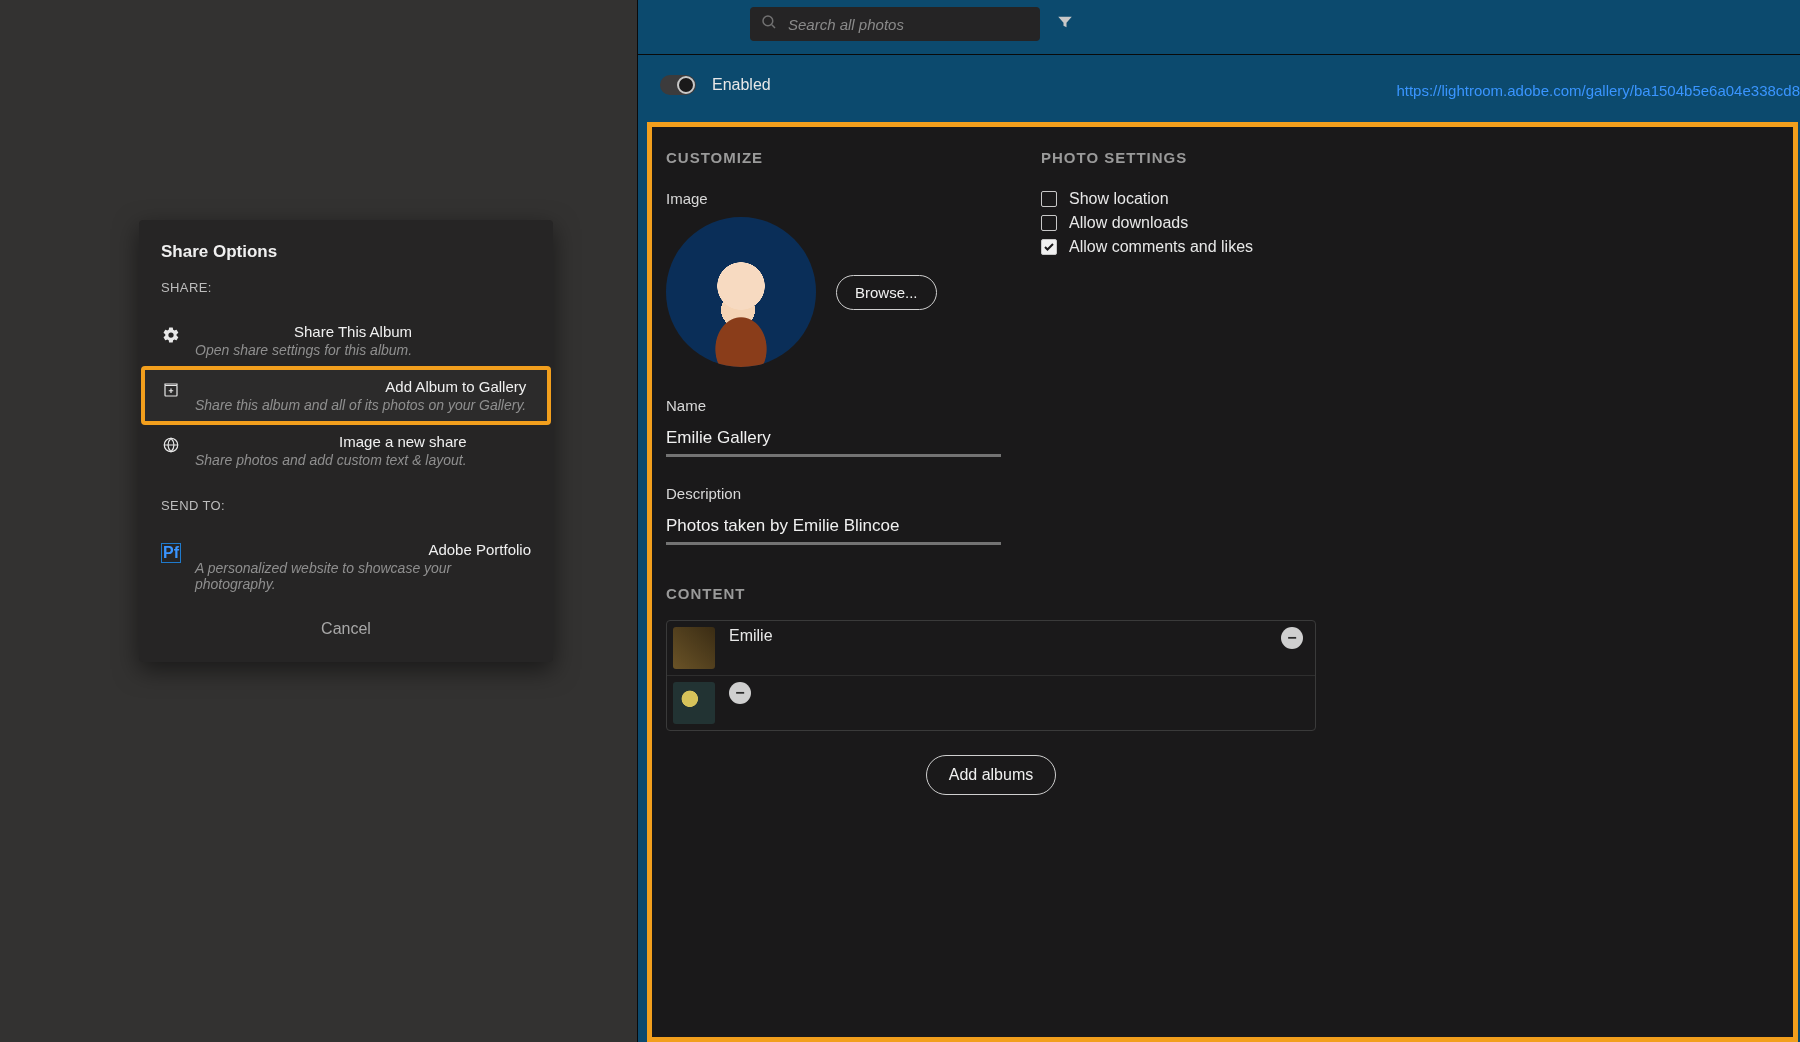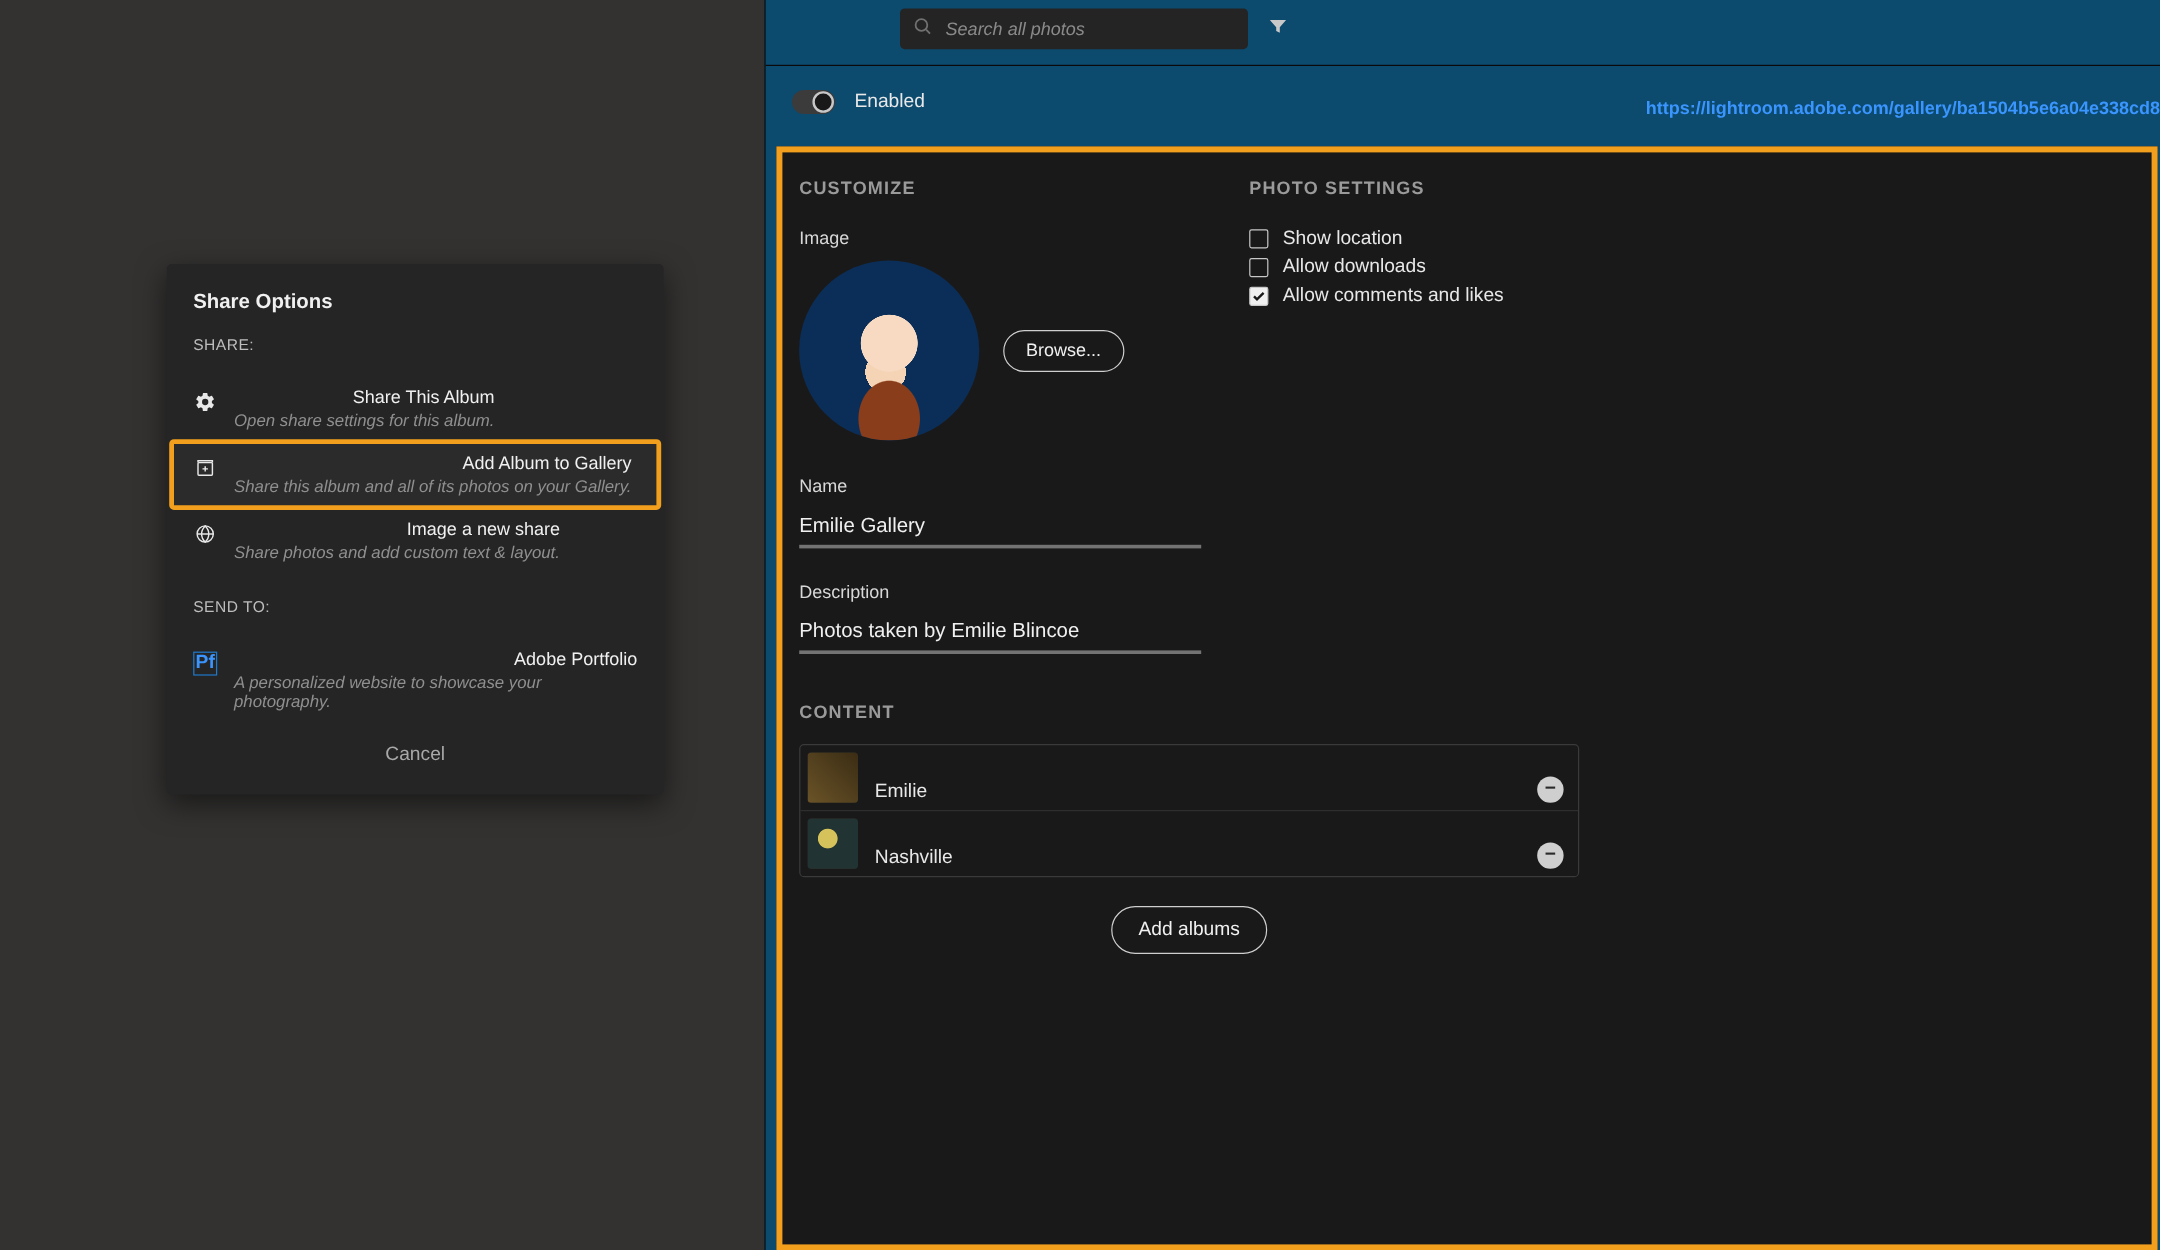--- a/index.html
+++ b/index.html
@@ -29,42 +29,42 @@
 .search-input { background:transparent; border:none; color:#e0e0e0; font-size:15px; font-style:italic; outline:none; width:100%; }
 .search-input::placeholder { color:#8a8a8a; font-style:italic; }
 .filter-btn { cursor:pointer; }
 
 .divider-top { height:1px; background:#0a0a0a; margin-top: 6px; }
 
 .enable-row { display:flex; align-items:center; padding: 20px 0 12px 22px; gap:16px; }
 .toggle { width:36px; height:20px; border-radius:10px; background:#3c3b3c; position:relative; cursor:pointer; }
 .toggle-knob { position:absolute; right:1px; top:1px; width:18px; height:18px; border-radius:50%; background:#1a191a; border:2px solid #c8c8c8; box-sizing:border-box; }
 .enable-label { font-size:16px; color:#e8e8e8; }
-.gallery-link { position:absolute; right:0; top:82px; color:#3a95ff; font-size:15px; white-space:nowrap; cursor:pointer;font-weight:bold; }
+.gallery-link { position:absolute; right:0; top:82px; color:#3a95ff; font-size:15px; white-space:nowrap; cursor:pointer; }
 
 
 .main-panel { position:absolute; left:9px; top:122px; right:2px; bottom:0; border:5px solid #f29f1d; background:#1a191a; padding: 22px 28px 30px 14px; display:flex; gap:40px; overflow:hidden; }
 .col-left { width:335px; }
 .col-right { flex:1; }
 
 .section-head { font-size:15px; font-weight:600; letter-spacing:1px; color:#9a9a9a; margin-bottom: 24px; }
 .field-label { font-size:15px; color:#d8d8d8; margin-bottom:10px; }
 
 .image-row { display:flex; align-items:center; gap:20px; margin-bottom:30px; }
 .avatar { width:150px; height:150px; border-radius:50%; background: radial-gradient(circle at 48% 62%, #f5d4b5 0 14%, #0a2e58 14% 100%); position:relative; overflow:hidden; }
 .avatar::after { content:""; position:absolute; inset:0; background: radial-gradient(ellipse 42px 52px at 50% 88%, #8a3d1a 0 60%, transparent 62%), radial-gradient(circle 24px at 50% 46%, #f7dac1 0 98%, transparent 100%); }
 .browse-btn { padding:8px 18px; border:1px solid #cfcfcf; border-radius:18px; background:transparent; color:#f0f0f0; font-size:15px; cursor:pointer; }
 
 .text-input { width:100%; background:transparent; border:none; border-bottom:3px solid #737373; color:#f0f0f0; font-size:17px; padding:4px 0 6px 0; outline:none; }
 .text-group { margin-bottom:28px; }
 
 .content-head { font-size:15px; font-weight:600; letter-spacing:1px; color:#9a9a9a; margin-top: 40px; margin-bottom:18px; }
 
 .album-list { border:1px solid #3a3a3a; border-radius:4px; width: 650px; }
-.album-row { display:flex; align-items:flex-end; gap:14px; padding:6px 12px 6px 6px; border-bottom:1px solid #2e2e2e; }
+.album-row { display:flex; align-items:flex-start; gap:14px; padding:6px 12px 6px 6px; border-bottom:1px solid #2e2e2e; }
 .album-row:last-child { border-bottom:none; }
 .album-thumb { width:42px; height:42px; border-radius:3px; background:#553; background-image: linear-gradient(45deg,#6a5327,#3a2c14); }
 .album-thumb.t2 { background-image: radial-gradient(circle at 40% 40%, #d6c25a 0 22%, #233 24% 100%); }
 .album-name { flex:1; font-size:16px; color:#e8e8e8; }
 .remove-btn { width:22px; height:22px; border-radius:50%; background:#cfcfcf; color:#2a2a2a; display:flex; align-items:center; justify-content:center; cursor:pointer; font-weight:700; }
 .add-albums-btn { margin:24px auto 0 auto; display:block; padding:10px 22px; border:1px solid #cfcfcf; border-radius:22px; background:transparent; color:#f0f0f0; font-size:16px; cursor:pointer; }
 .add-albums-wrap { width:650px; text-align:center; }
 
 .chk-row { display:flex; align-items:center; gap:12px; margin-bottom:6px; cursor:pointer; }
 .chk { width:16px; height:16px; border:1.5px solid #c8c8c8; border-radius:2px; display:flex; align-items:center; justify-content:center; }
@@ -184,21 +184,20 @@
 
       <div class="content-head">CONTENT</div>
       <div class="album-list">
         <div class="album-row">
           <div class="album-thumb"></div>
           <div class="album-name">Emilie</div>
           <div class="remove-btn">−</div>
         </div>
         <div class="album-row">
           <div class="album-thumb t2"></div>
-          <div class="album-name">Nashville</div>
           <div class="remove-btn">−</div>
         </div>
       </div>
       <div class="add-albums-wrap">
         <button class="add-albums-btn">Add albums</button>
       </div>
     </div>
 
     <div class="col-right">
       <div class="section-head">PHOTO SETTINGS</div>

